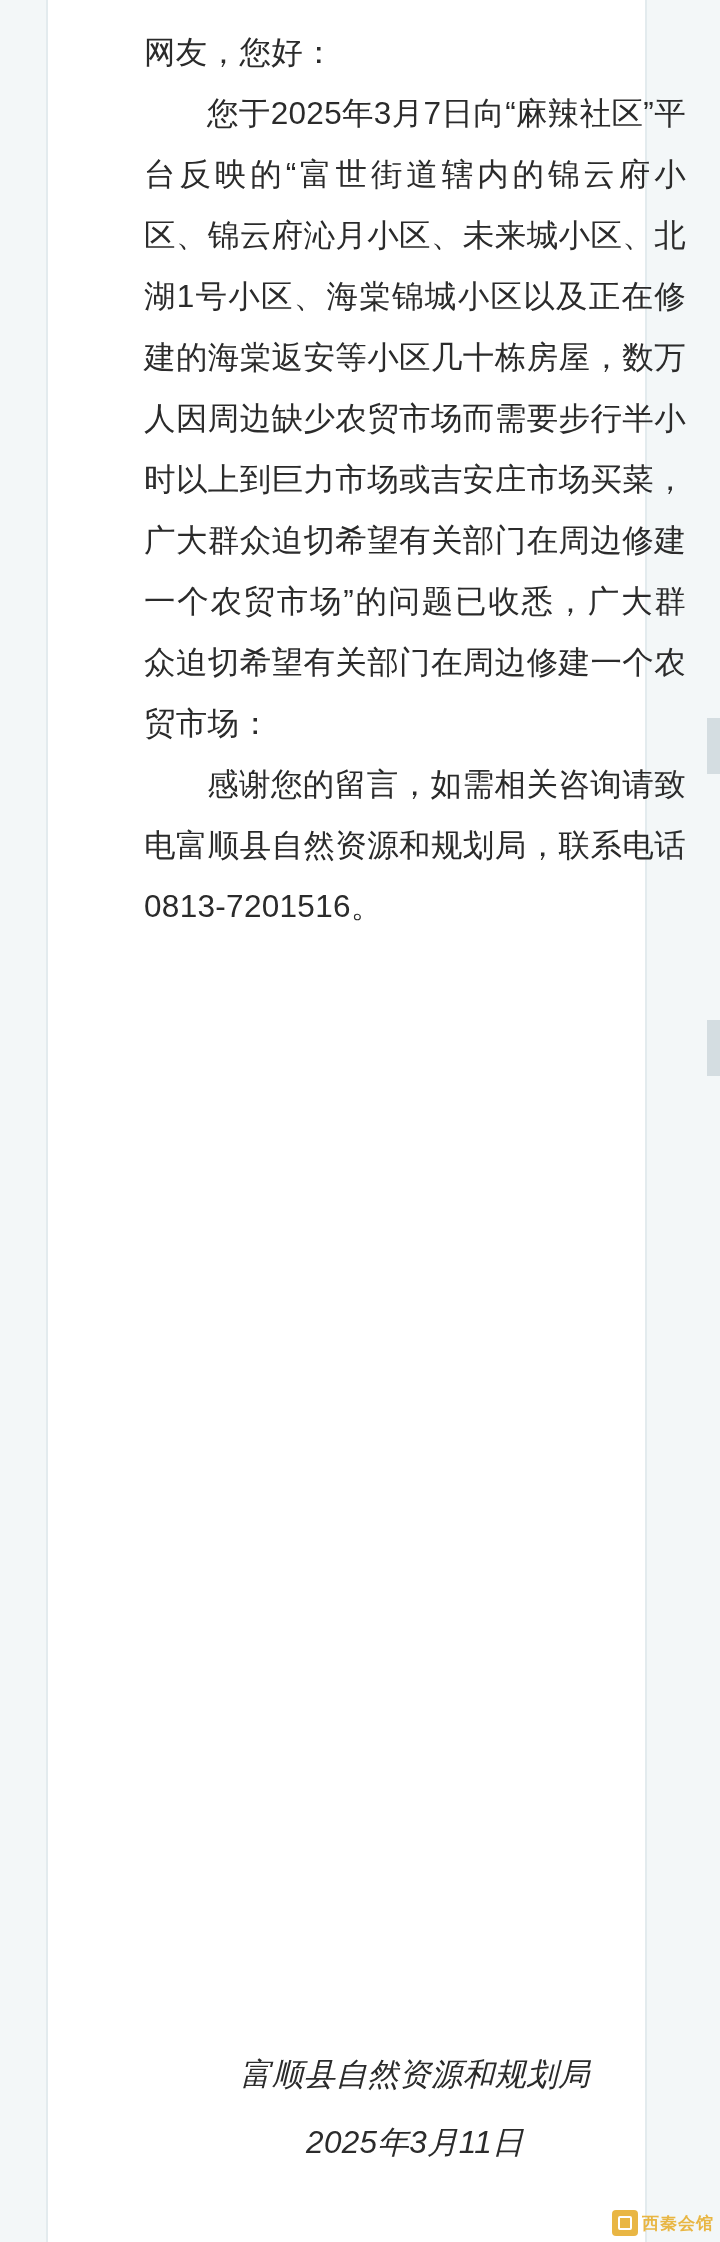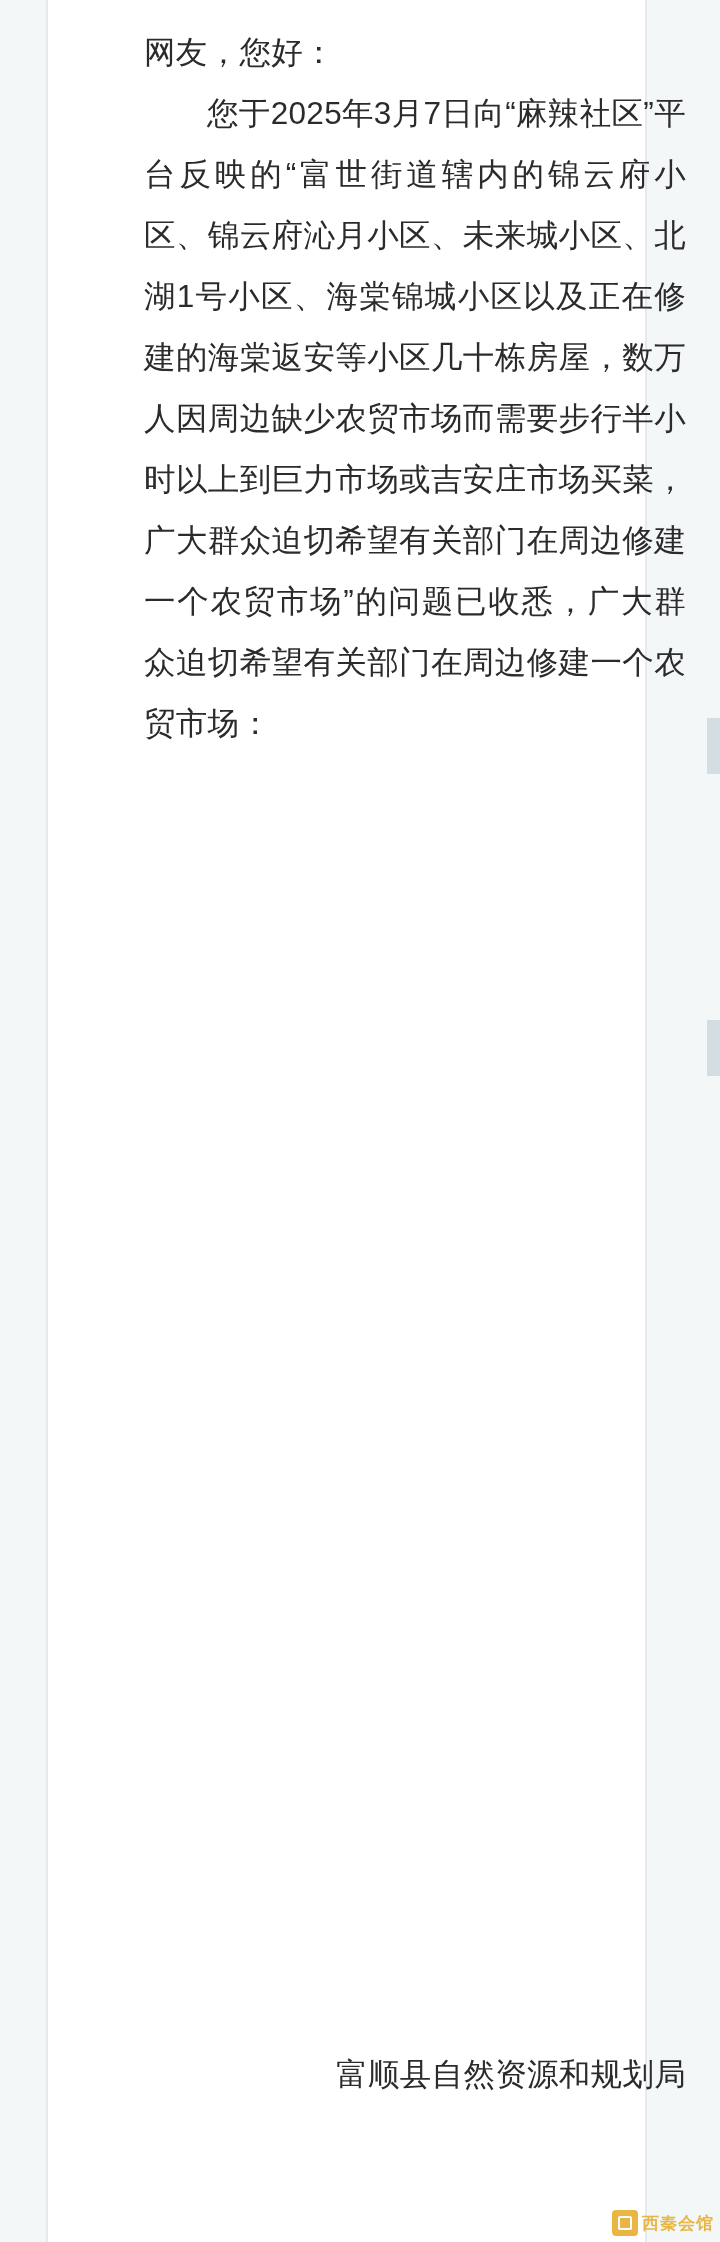--- a/index.html
+++ b/index.html
@@ -72,21 +72,22 @@
 
   .highlight {
     color: #3aa0cf;
   }
 
   .signature-block {
     position: absolute;
     left: 96px;
     top: 2040px;
     width: 542px;
-    text-align: right;
+    text-align: center;
+    font-style: italic;
   }
   .signature-block .line {
     font-size: 31.5px;
     line-height: 68px;
     color: #2b2b2b;
     letter-spacing: 0.3px;
   }
 
   
   .scroll-mark {
@@ -139,25 +140,27 @@
 <div class="page">
   <div class="paper">
 
     <div class="content">
 
       <p class="salutation">网友，您好：</p>
 
       <p class="indent"><span>您于2025年3月7日向“麻辣社区”平台反映的“富世街道辖内的锦云府小区、锦云府沁月小区、未来城小区、北湖1号小区、海棠锦城小区以及正在修建的海棠返安等小区几十栋房屋，数万人因周边缺少农贸市场而需要步行半小时以上到巨力市场或吉安庄市场买菜，广大群众迫切希望有关部门在周边修建一个农贸市场”的问题已收悉，广大群众迫切希望有关部门在周边修建一个农贸市场：</span></p>
 
 
+      <p class="indent"><span>感谢您的留言，如需相关咨询请致电富顺县自然资源和规划局，联系电话 0813-7201516。</span></p>
 
     </div>
 
     <div class="signature-block">
       <div class="line">富顺县自然资源和规划局</div>
+      <div class="line">2025年3月11日</div>
     </div>
 
   </div>
 
   <div class="scroll-mark a"></div>
   <div class="scroll-mark b"></div>
 
   <div class="watermark">
     <div class="wm-logo"></div>
     <div class="wm-text">西秦会馆</div>

